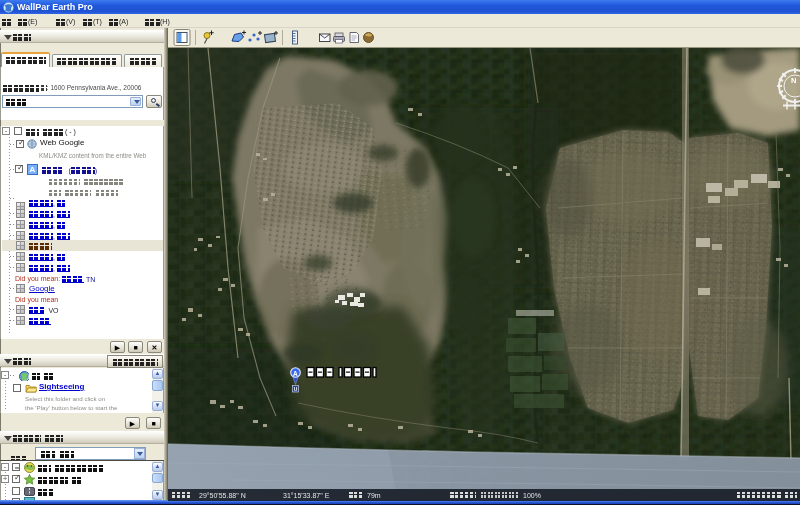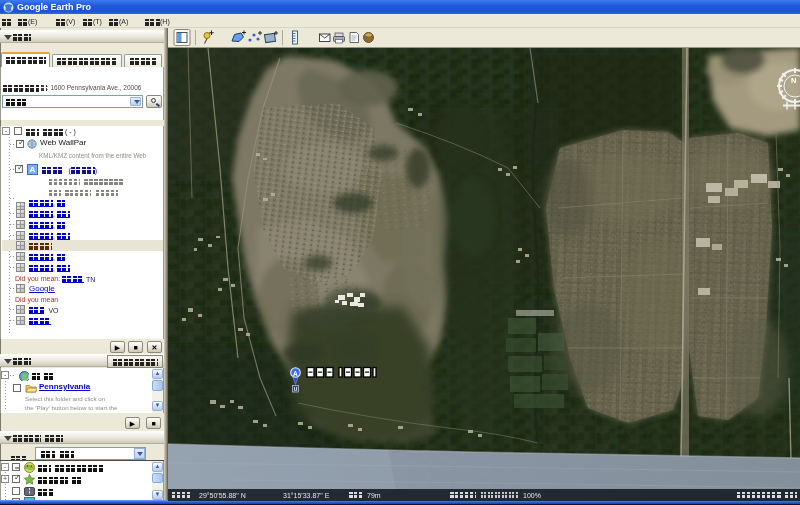--- a/index.html
+++ b/index.html
@@ -34,21 +34,21 @@
 #tree1 span,#tree2 span,#tree3 span,#menubar span.p,#map span{line-height:7px}
 #tree1 span span,#tree2 span span,#map span span{vertical-align:middle}
 .pbtn{position:absolute;width:15px;height:12px;background:linear-gradient(180deg,#fefefe,#e6e2d4 60%,#cec9b8);border:1px solid #8a887a;border-radius:2px;text-align:center;line-height:11px;font-size:7px;color:#000}
 </style></head><body>
 
 <div class="abs" id="title">
     <svg class="abs" style="left:3px;top:2px" width="11" height="11">
       <circle cx="5.5" cy="5.5" r="5" fill="#cfe4f8"></circle>
       <path d="M1.5 3.5 Q5 1 9.5 3.2 Q7 6 8.5 9 Q5 10.5 2 8.5 Q4 6 1.5 3.5Z" fill="#3a7ad0"></path>
     </svg>
-    <span class="t">Google Earth Pro</span>
+    <span class="t">WallPar Earth Pro</span>
   </div>
 
 <div class="abs" id="menubar">
 <span class="p" style="left:2px"><i class="k" style="width:9px"></i></span>
 <span class="p" style="left:18px"><i class="k" style="width:10px"></i>(E)</span>
 <span class="p" style="left:56px"><i class="k" style="width:10px"></i>(V)</span>
 <span class="p" style="left:83px"><i class="k" style="width:10px"></i>(T)</span>
 <span class="p" style="left:109px"><i class="k" style="width:10px"></i>(A)</span>
 <span class="p" style="left:145px"><i class="k" style="width:15px"></i>(H)</span>
 </div>
@@ -144,21 +144,21 @@
     <span class="abs" style="left:64px;top:2px;font-size:7px;color:#222">( - )</span>
 
 <span class="dash" style="left:9px;top:18px;width:6px"></span>
 <span class="cb" style="left:15px;top:14px">
       <span style="position:absolute;left:1px;top:-2px;font-size:8px;color:#333">✓</span>
     </span>
 <svg class="abs" style="left:26px;top:13px" width="11" height="10">
       <circle cx="5" cy="5" r="4.2" fill="#cfe0f0" stroke="#6688aa"></circle>
       <path d="M1 5 H9 M5 1 V9 M2 2.5 Q5 4 8 2.5 M2 7.5 Q5 6 8 7.5" stroke="#6688aa" fill="none" stroke-width=".7"></path>
     </svg>
-<span class="abs" style="left:39px;top:13px;font-size:8px;color:#111">Web WallPar</span>
+<span class="abs" style="left:39px;top:13px;font-size:8px;color:#111">Web Google</span>
 
 <span class="abs gray6" style="left:38px;top:26px;font-size:6.3px;white-space:nowrap">KML/KMZ content from the entire Web</span>
 
 <span class="dash" style="left:9px;top:43px;width:5px"></span>
 <span class="cb" style="left:14px;top:39px">
       <span style="position:absolute;left:1px;top:-2px;font-size:8px;color:#333">✓</span>
     </span>
 <span class="abs" style="left:26px;top:38px;width:11px;height:11px;background:#7ab0f8;border:1px solid #3a6acc;color:#fff;font-size:8px;font-weight:bold;text-align:center;line-height:10px">A</span>
 <span class="abs" style="left:41px;top:40px;color:#101090"><i class="k" style="width:22px"></i> <span style="font-size:7px">(</span><i class="k" style="width:24px"></i><span style="font-size:7px">)</span></span>
 
@@ -222,21 +222,21 @@
       <circle cx="5" cy="5" r="4.5" fill="#5a9ae0"></circle>
       <path d="M2 3 Q5 1.5 8.5 3 Q7 5.5 8 8.5 Q5 10 2.5 8 Q4 5.5 2 3Z" fill="#7ac860"></path>
       <circle cx="5.5" cy="5.5" r="5" fill="none" stroke="#2a5a9a"></circle>
     </svg>
 <span class="abs" style="left:31px;top:4px;color:#111"><i class="k" style="width:8px"></i> <i class="k" style="width:11px"></i></span>
 <span class="cb" style="left:12px;top:16px"></span>
 <svg class="abs" style="left:24px;top:15px" width="12" height="10">
       <path d="M1 2.5 h3.5 l1 1.5 h5.5 v5 h-10z" fill="#f4d050" stroke="#a08020" stroke-width=".8"></path>
       <path d="M1 9 L3 5 h9.5 L10.5 9z" fill="#ffe890" stroke="#a08020" stroke-width=".8"></path>
     </svg>
-<span class="abs link" style="left:38px;top:15px;font-size:8px;font-weight:bold;text-decoration:underline">Pennsylvania</span>
+<span class="abs link" style="left:38px;top:15px;font-size:8px;font-weight:bold;text-decoration:underline">Sightseeing</span>
 <span class="abs gray6" style="left:24px;top:27px;font-size:6.2px;white-space:nowrap">Select this folder and click on</span>
 <span class="abs gray6" style="left:24px;top:36px;font-size:6.2px;white-space:nowrap">the 'Play' button below to start the</span>
 <span class="scol" style="left:151px;top:0;height:45px"></span>
 <span class="sbtn" style="left:151px;top:1px">▲</span>
 <span class="abs" style="left:151px;top:12px;width:11px;height:11px;background:linear-gradient(90deg,#cadef8,#a8c6ee);border:1px solid #88a8d8;border-radius:2px"></span>
 <span class="sbtn" style="left:151px;top:33px">▼</span>
 </div>
 
 <div class="pbtn" style="left:125px;top:417px">▶</div>
 <div class="pbtn" style="left:146px;top:417px">■</div>

